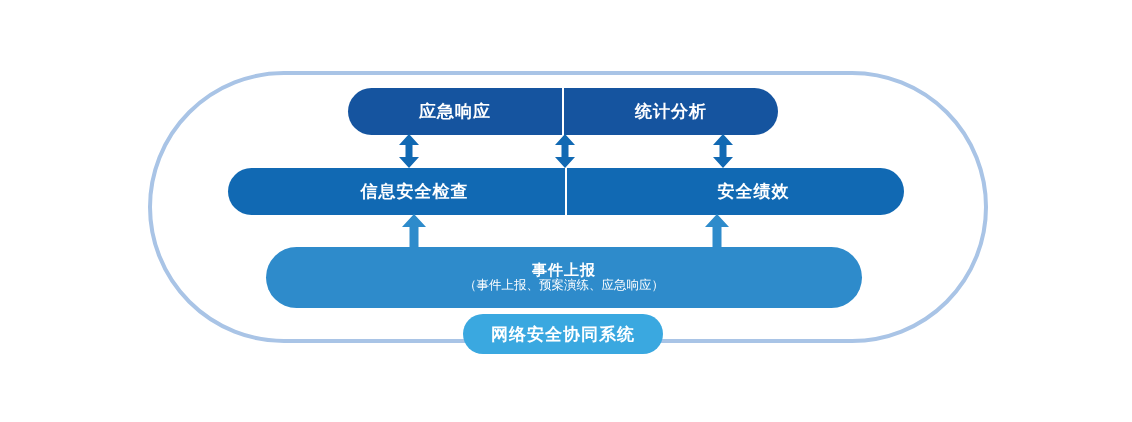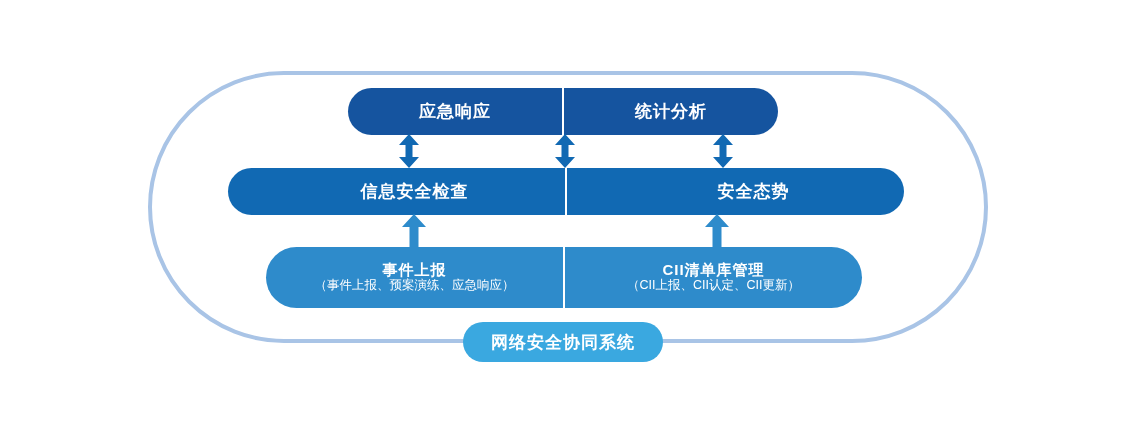--- a/index.html
+++ b/index.html
@@ -124,21 +124,21 @@
     height: 33px;
     top: 214px;
   }
   #arrow-u1 { left: 401px; }
   #arrow-u2 { left: 704px; }
 
   
   #system-pill {
     position: absolute;
     left: 463px;
-    top: 322px;
+    top: 314px;
     width: 200px;
     height: 40px;
     background: #3aa8e0;
     border-radius: 20px;
     display: flex;
     align-items: center;
     justify-content: center;
   }
   #system-pill .pill-label {
     color: #ffffff;
@@ -178,43 +178,39 @@
     <svg width="22" height="34" viewBox="0 0 22 34" xmlns="http://www.w3.org/2000/svg">
       <path d="M11 0 L21 11 L14.5 11 L14.5 23 L21 23 L11 34 L1 23 L7.5 23 L7.5 11 L1 11 Z" fill="#1169b3"></path>
     </svg>
   </div>
 
   <div class="bar-row" id="row-middle">
     <div class="seg">
       <span class="seg-title">信息安全检查</span>
     </div>
     <div class="seg">
-      <span class="seg-title">安全态势</span>
+      <span class="seg-title">安全绩效</span>
     </div>
   </div>
 
   <div class="arrow arrow-up" id="arrow-u1">
     <svg width="26" height="33" viewBox="0 0 26 33" xmlns="http://www.w3.org/2000/svg">
       <path d="M13 0 L25 13 L17.5 13 L17.5 33 L8.5 33 L8.5 13 L1 13 Z" fill="#2e8bcb"></path>
     </svg>
   </div>
   <div class="arrow arrow-up" id="arrow-u2">
     <svg width="26" height="33" viewBox="0 0 26 33" xmlns="http://www.w3.org/2000/svg">
       <path d="M13 0 L25 13 L17.5 13 L17.5 33 L8.5 33 L8.5 13 L1 13 Z" fill="#2e8bcb"></path>
     </svg>
   </div>
 
   <div class="bar-row" id="row-bottom">
     <div class="seg">
       <span class="seg-title">事件上报</span>
       <span class="seg-sub">（事件上报、预案演练、应急响应）</span>
     </div>
-    <div class="seg">
-      <span class="seg-title">CII清单库管理</span>
-      <span class="seg-sub">（CII上报、CII认定、CII更新）</span>
-    </div>
   </div>
 
   <div id="system-pill">
     <span class="pill-label">网络安全协同系统</span>
   </div>
 
 </div>
 
 </body></html>

